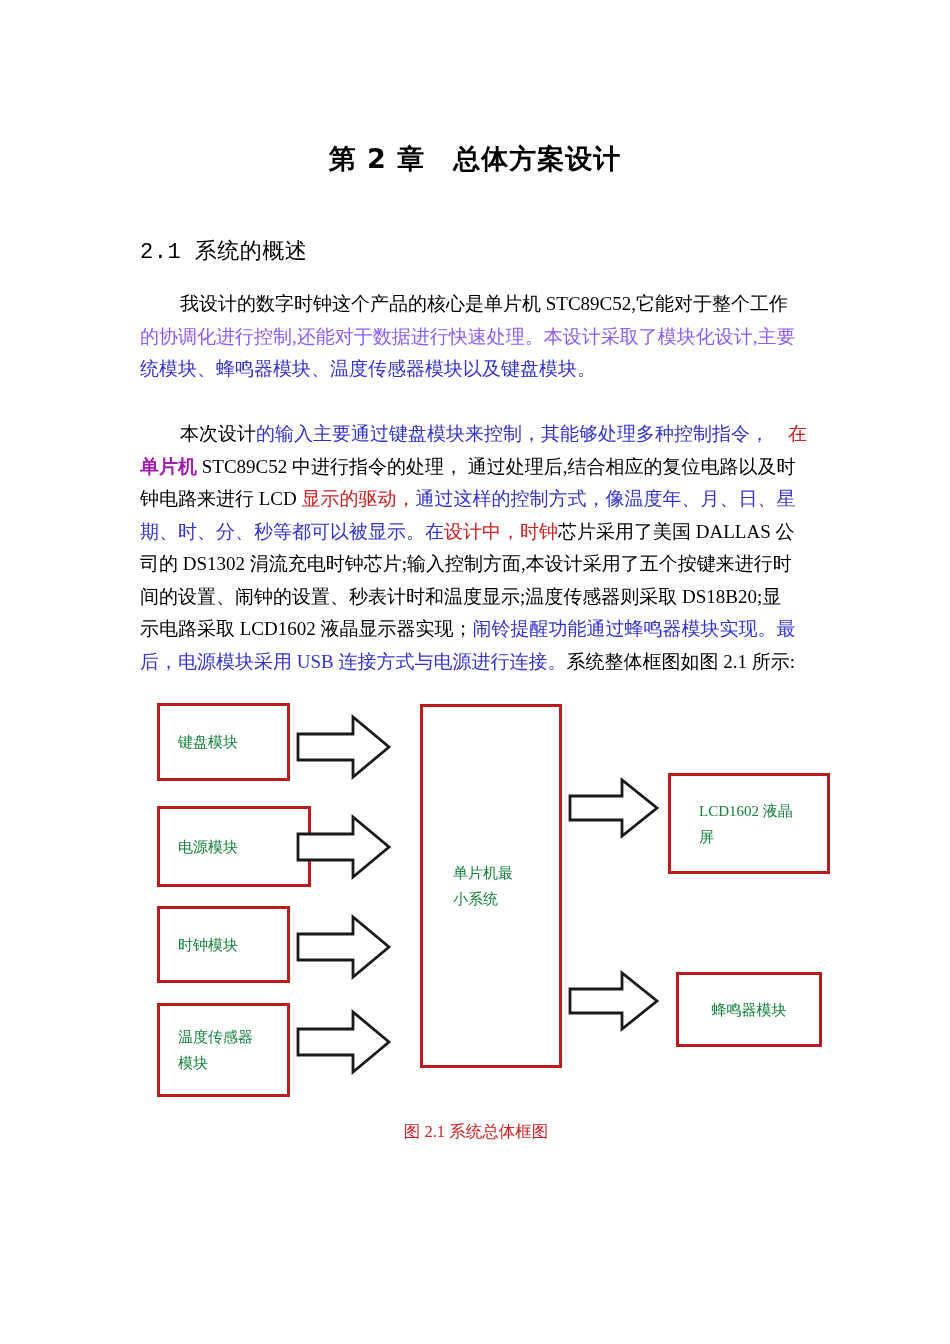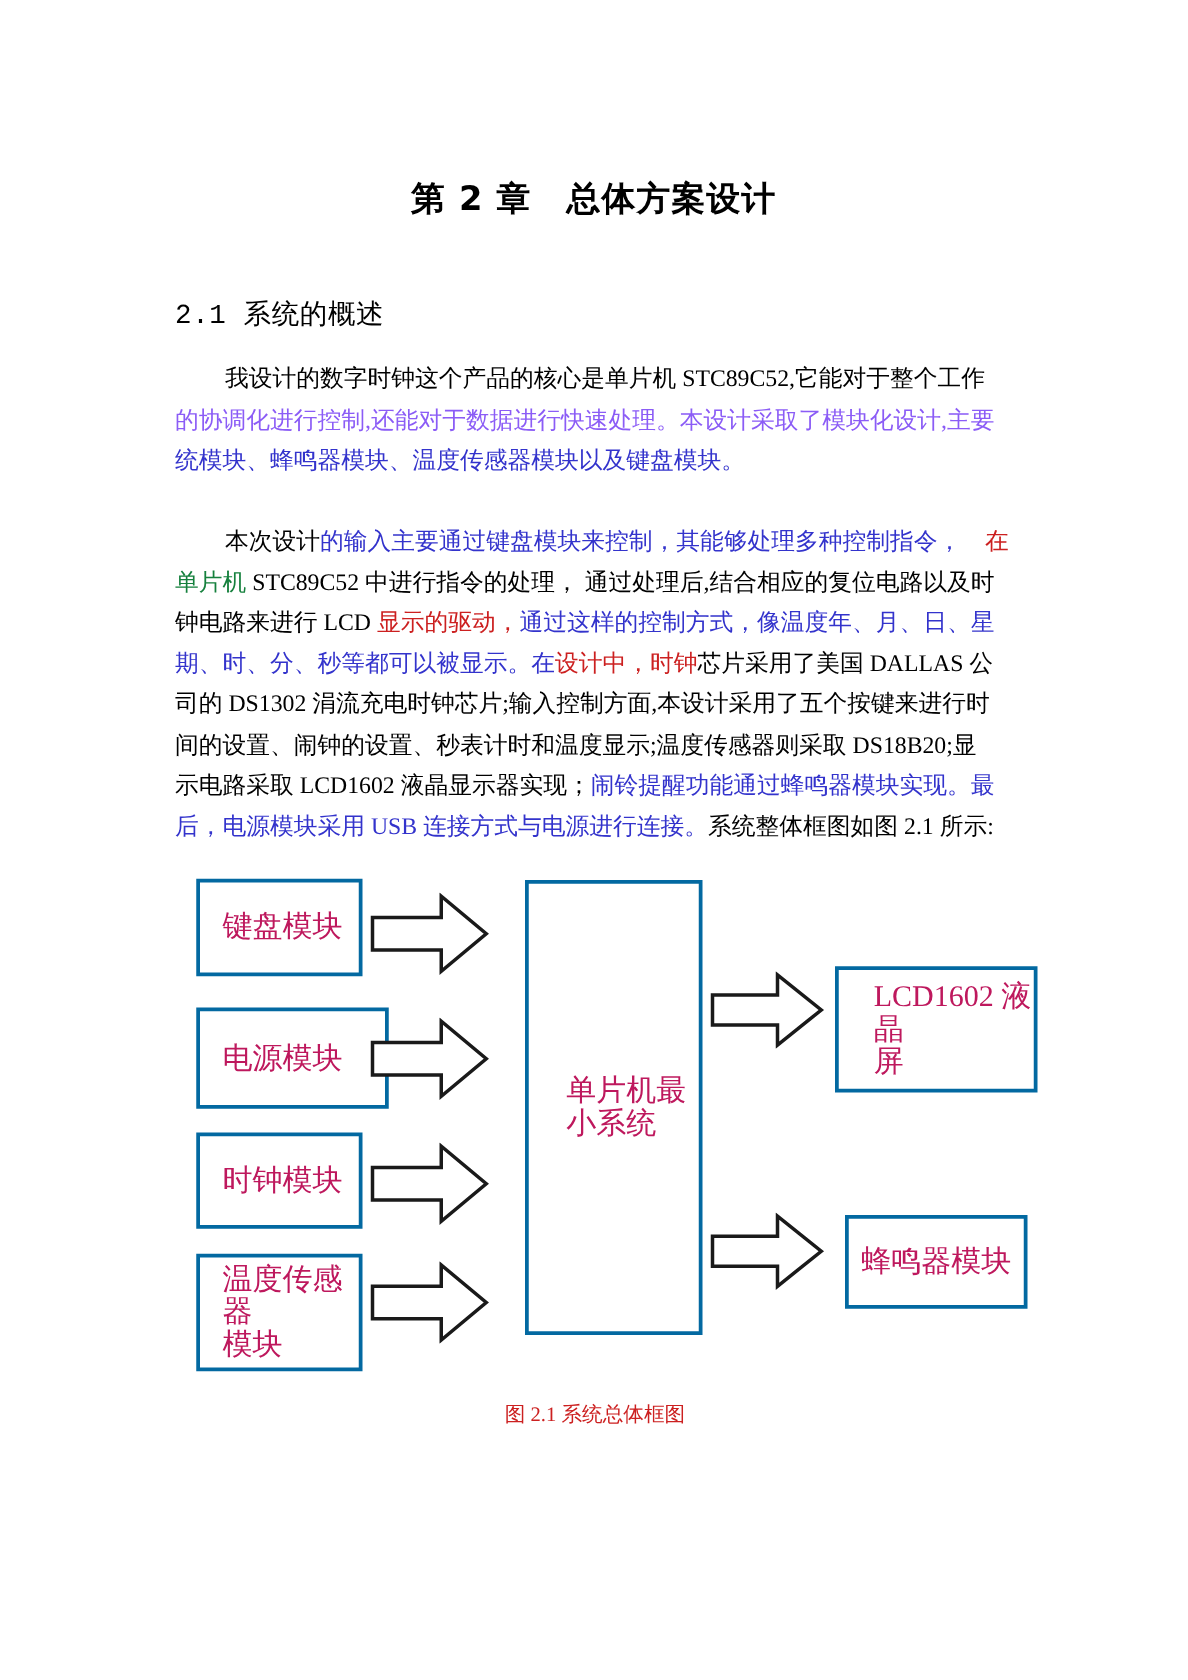--- a/index.html
+++ b/index.html
@@ -16,23 +16,23 @@
     position:absolute; top:236px; left:140px; font-size:22px; letter-spacing:0.5px;font-family:Liberation Mono, monospace;
   }
   .para { position:absolute; left:140px; width:672px; font-size:19px; }
   .para .line { height:32.5px; line-height:32.5px; white-space:pre; }
   .para .line.indent { text-indent:40px; }
   .para1 { top:288px; }
   .para2 { top:418px; }
 
   
   .dbox {
-    position:absolute; box-sizing:border-box; border:3px solid #0369a1; background:#fff;
-    display:flex; align-items:center; font-size:24px; line-height:26px;
-    white-space:pre-line; color:#be185d;
+    position:absolute; box-sizing:border-box; border:3px solid #b91c1c; background:#fff;
+    display:flex; align-items:center; font-size:15px; line-height:26px;
+    white-space:pre-line; color:#15803d;
   }
   .box-keyboard    { left:157px; top:703px;  width:133px; height:78px;  padding-left:18px; }
   .box-power       { left:157px; top:806px;  width:154px; height:81px;  padding-left:18px; }
   .box-clock       { left:157px; top:906px;  width:133px; height:77px;  padding-left:18px; }
   .box-temperature { left:157px; top:1003px; width:133px; height:94px;  padding-left:18px;font-family:Liberation Serif, serif; }
   .box-mcu         { left:420px; top:704px;  width:142px; height:364px; padding-left:30px; }
   .box-lcd         { left:668px; top:773px;  width:162px; height:101px; padding-left:28px; }
   .box-buzzer      { left:676px; top:972px;  width:146px; height:75px;  justify-content:center; }
 
   .arrow { position:absolute; }
@@ -58,21 +58,21 @@
   <div class="section-heading">2.1  系统的概述</div>
 
   <div class="para para1">
     <div class="line indent"><span style="color: rgb(0, 0, 0);">我设计的数字时钟这个产品的核心是单片机 STC89C52,它能对于整个工作</span></div>
     <div class="line"><span style="color: #8b5cf6; margin-top: 18px;">的协调化进行控制,还能对于数据进行快速处理。本设计采取了模块化设计,主要</span></div>
     <div class="line"><span style="color: rgb(51, 51, 204);">统模块、蜂鸣器模块、温度传感器模块以及键盘模块。</span></div>
   </div>
 
   <div class="para para2">
     <div class="line indent"><span style="color: rgb(0, 0, 0);">本次设计</span><span style="color: rgb(51, 51, 204);">的输入主要通过键盘模块来控制，其能够处理多种控制指令，</span><span style="color: rgb(204, 32, 32);">　在</span></div>
-    <div class="line"><span style="color: #15803d;">单片机</span><span style="color: rgb(0, 0, 0);"> STC89C52 中进行指令的处理， 通过处理后,结合相应的复位电路以及时</span></div>
+    <div class="line"><span style="color: #a21caf; font-weight: bold;">单片机</span><span style="color: rgb(0, 0, 0);"> STC89C52 中进行指令的处理， 通过处理后,结合相应的复位电路以及时</span></div>
     <div class="line"><span style="color: rgb(0, 0, 0);">钟电路来进行 LCD </span><span style="color: rgb(204, 32, 32);">显示的驱动，</span><span style="color: rgb(51, 51, 204);">通过这样的控制方式，像温度年、月、日、星</span></div>
     <div class="line"><span style="color: rgb(51, 51, 204);">期、时、分、秒等都可以被显示。在</span><span style="color: rgb(204, 32, 32);">设计中，时钟</span><span style="color: rgb(0, 0, 0);">芯片采用了美国 DALLAS 公</span></div>
     <div class="line"><span style="color: rgb(0, 0, 0);">司的 DS1302 涓流充电时钟芯片;输入控制方面,本设计采用了五个按键来进行时</span></div>
     <div class="line"><span style="color: rgb(0, 0, 0);">间的设置、闹钟的设置、秒表计时和温度显示;温度传感器则采取 DS18B20;显</span></div>
     <div class="line"><span style="color: rgb(0, 0, 0);">示电路采取 LCD1602 液晶显示器实现；</span><span style="color: rgb(51, 51, 204);">闹铃提醒功能通过蜂鸣器模块实现。最</span></div>
     <div class="line"><span style="color: rgb(51, 51, 204);">后，电源模块采用 USB 连接方式与电源进行连接。</span><span style="color: rgb(0, 0, 0);">系统整体框图如图 2.1 所示:</span></div>
   </div>
 
   <div class="dbox box-keyboard">
     <span>键盘模块</span>

